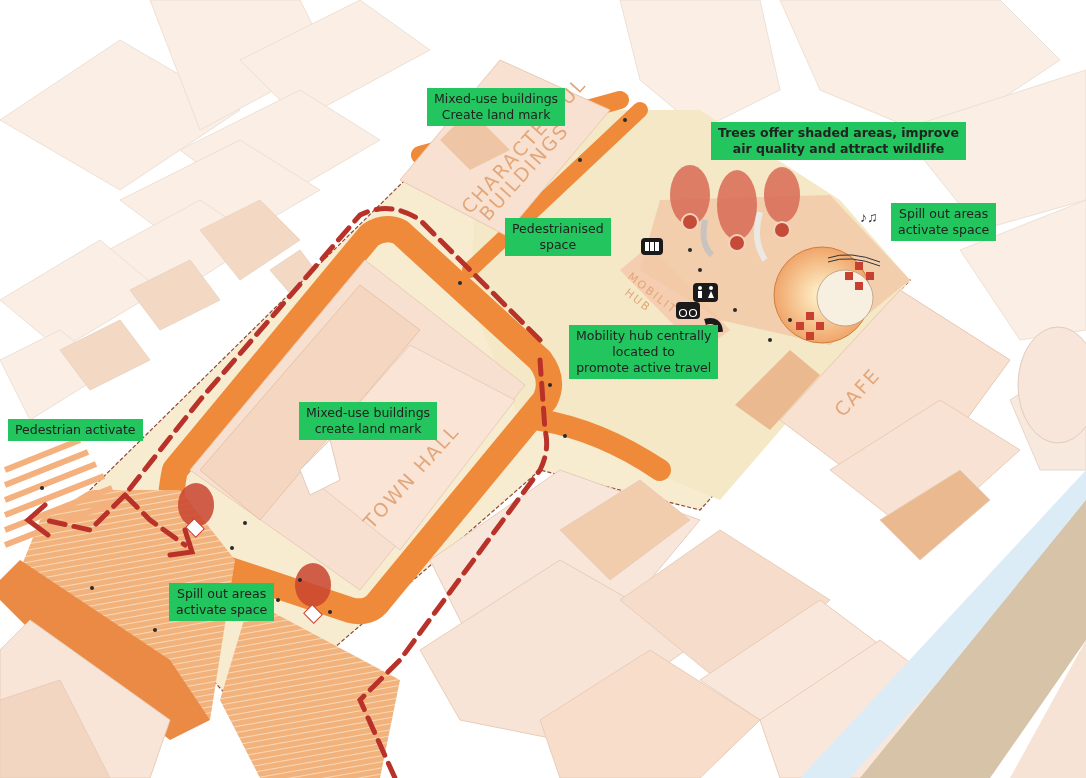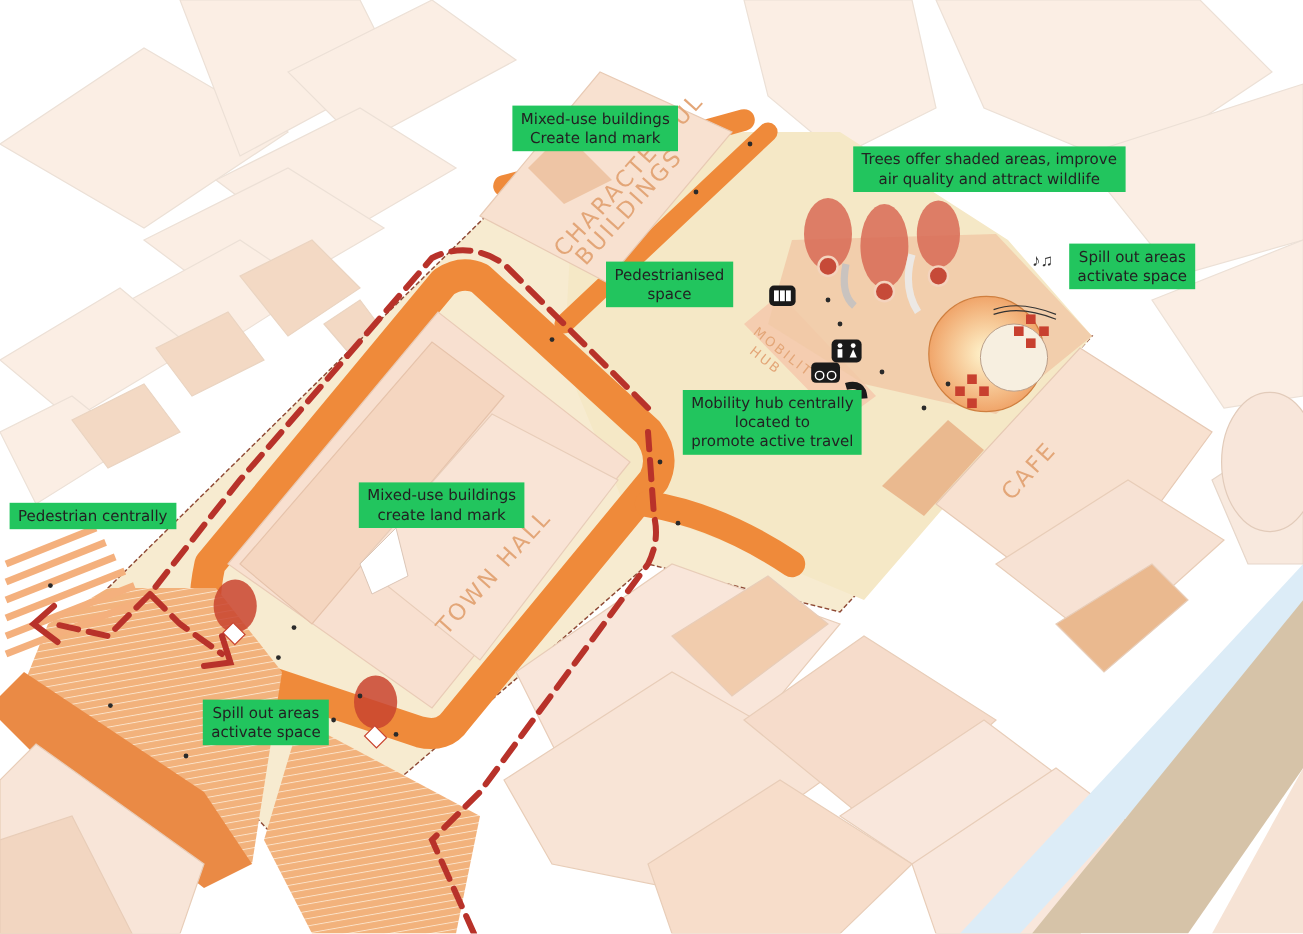--- a/index.html
+++ b/index.html
@@ -217,26 +217,26 @@
     <circle cx="683" cy="313" r="3.5" fill="none" stroke="#fff" stroke-width="1.2"></circle>
     <circle cx="693" cy="313" r="3.5" fill="none" stroke="#fff" stroke-width="1.2"></circle>
   </g>
   <g>
     <path d="M705,322 q14,-4 15,10" stroke="#1a1a1a" stroke-width="6" fill="none"></path>
   </g>
 </svg>
 
 <div class="callout" style="left:427px;top:88px;">Mixed-use buildings
 Create land mark</div>
-<div class="callout" style="left:711px;top:122px;">Trees offer shaded areas, improve
+<div class="callout" style="left:711px;top:122px;font-weight:bold;">Trees offer shaded areas, improve
 air quality and attract wildlife</div>
 <div class="callout" style="left:891px;top:203px;">Spill out areas
 activate space</div>
 <div class="callout" style="left:505px;top:218px;">Pedestrianised
 space</div>
 <div class="callout" style="left:569px;top:325px;">Mobility hub centrally
 located to
 promote active travel</div>
 <div class="callout" style="left:299px;top:402px;">Mixed-use buildings
 create land mark</div>
-<div class="callout" style="left:8px;top:419px;">Pedestrian centrally</div>
+<div class="callout" style="left:8px;top:419px;">Pedestrian activate</div>
 <div class="callout" style="left:169px;top:583px;">Spill out areas
 activate space</div>
 
 </body></html>

